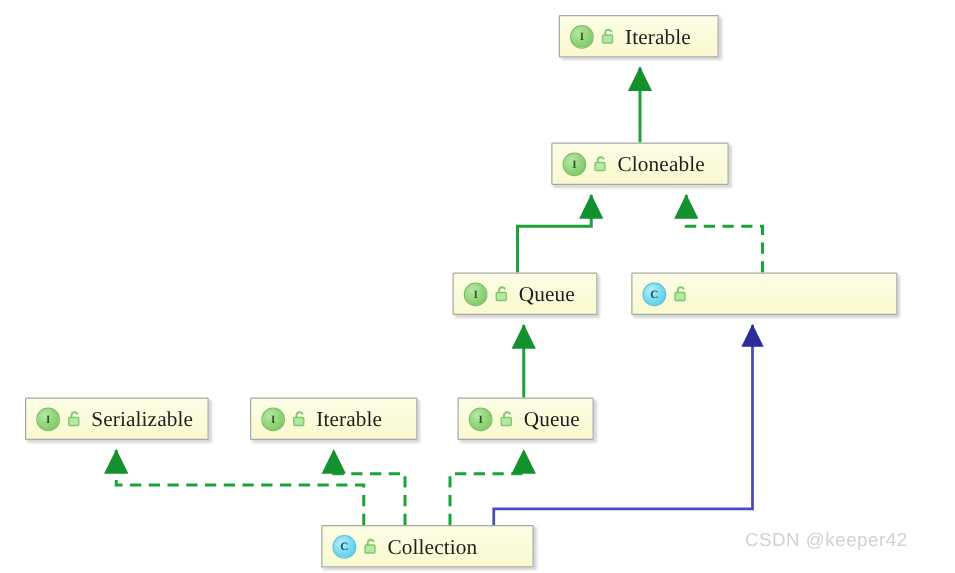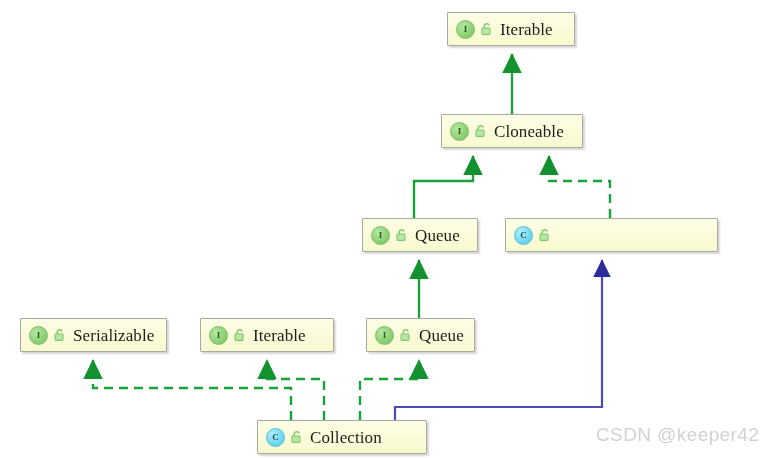--- a/index.html
+++ b/index.html
@@ -80,21 +80,21 @@
   .node-label {
     font-size: 17px;
     color: #1d1d1d;
     line-height: 1;
     white-space: nowrap;
     letter-spacing: 0.1px;
     font-family: Liberation Serif, serif;
   }
   .watermark {
     position: absolute;
-    font-size: 19px;
+    font-size: 15px;
     color: #d2d2d2;
     white-space: nowrap;
     letter-spacing: 0.4px;
     z-index: 2;
   }
   .bottom-strip {
     position: absolute;
     left: 0;
     bottom: 0;
     font-size: 11px;

